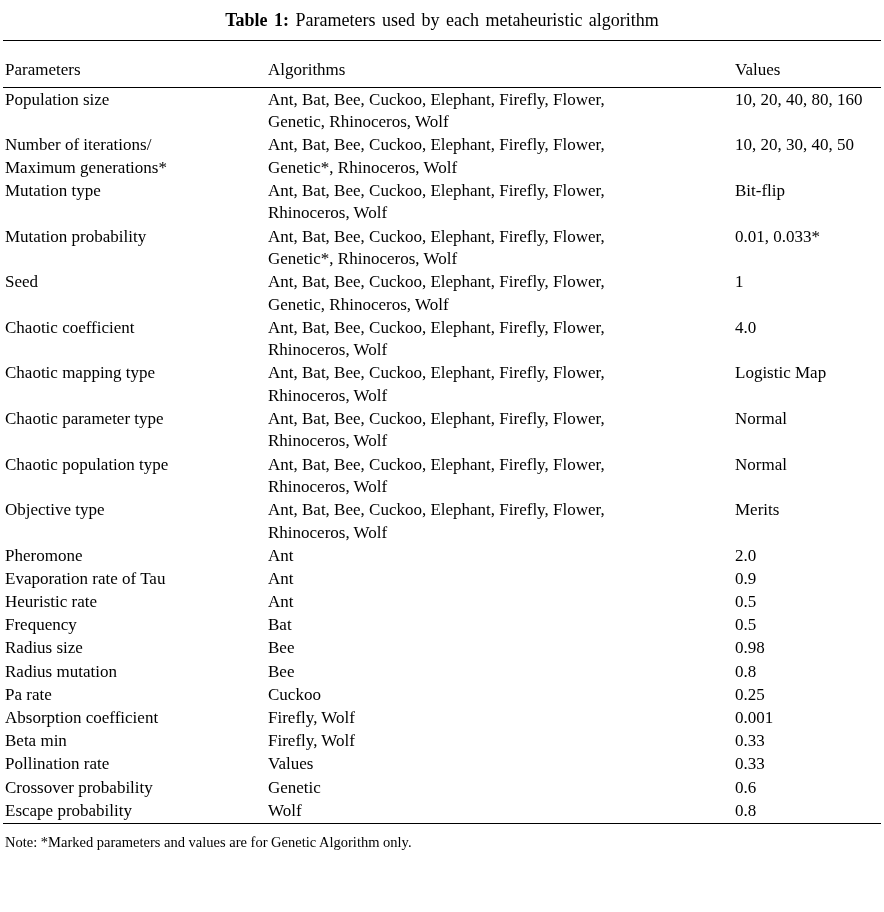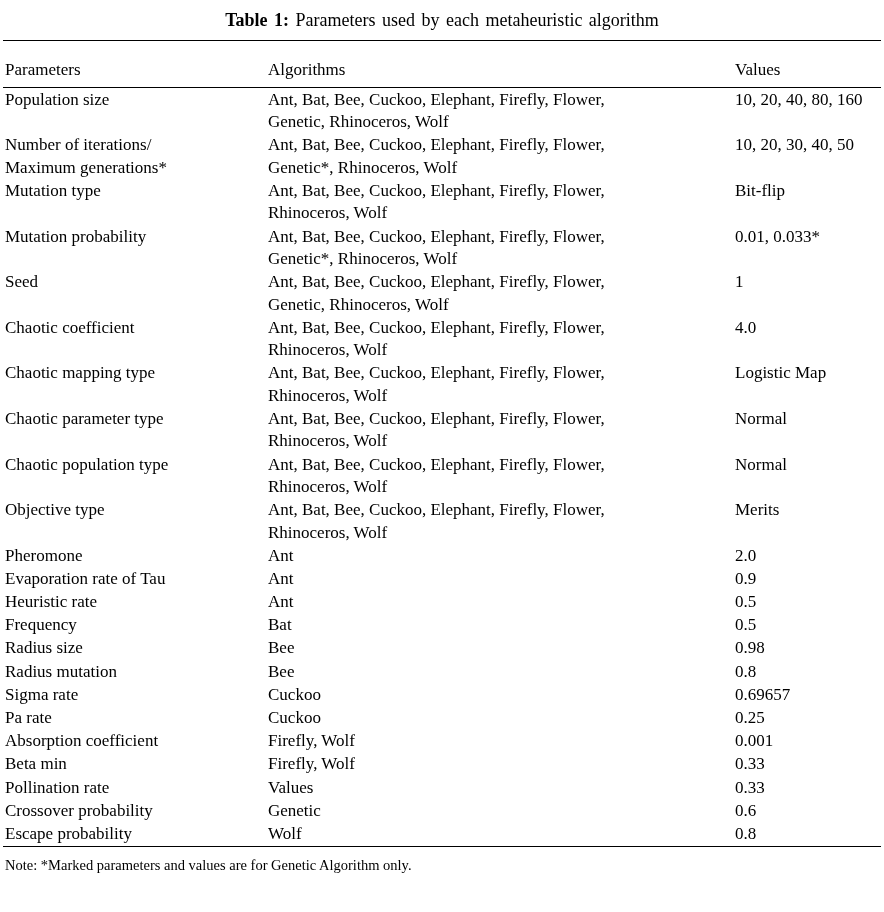--- a/index.html
+++ b/index.html
@@ -171,25 +171,20 @@
           <td>Radius size</td>
           <td>Bee</td>
           <td>0.98</td>
         </tr>
         <tr>
           <td>Radius mutation</td>
           <td>Bee</td>
           <td>0.8</td>
         </tr>
         <tr>
-          <td>Sigma rate</td>
-          <td>Cuckoo</td>
-          <td>0.69657</td>
-        </tr>
-        <tr>
           <td>Pa rate</td>
           <td>Cuckoo</td>
           <td>0.25</td>
         </tr>
         <tr>
           <td>Absorption coefficient</td>
           <td>Firefly, Wolf</td>
           <td>0.001</td>
         </tr>
         <tr>

